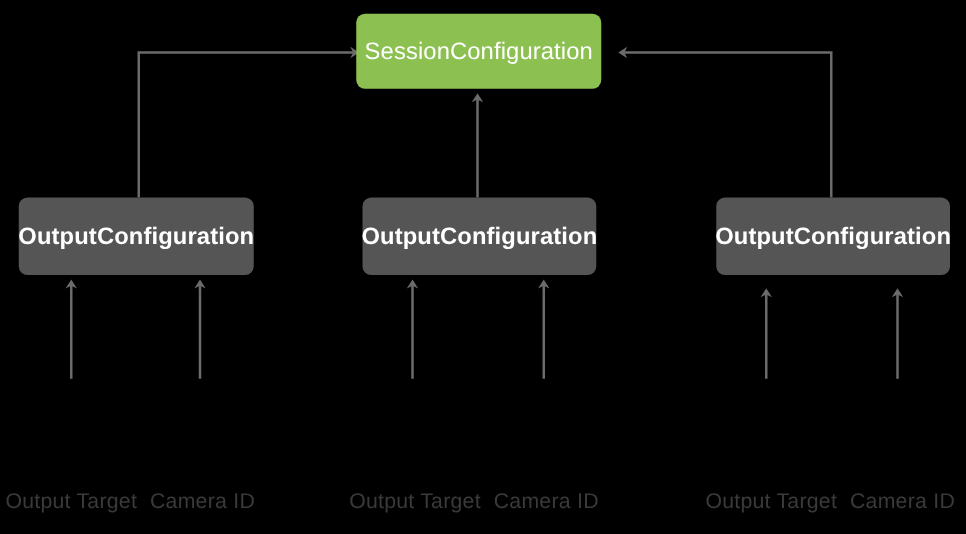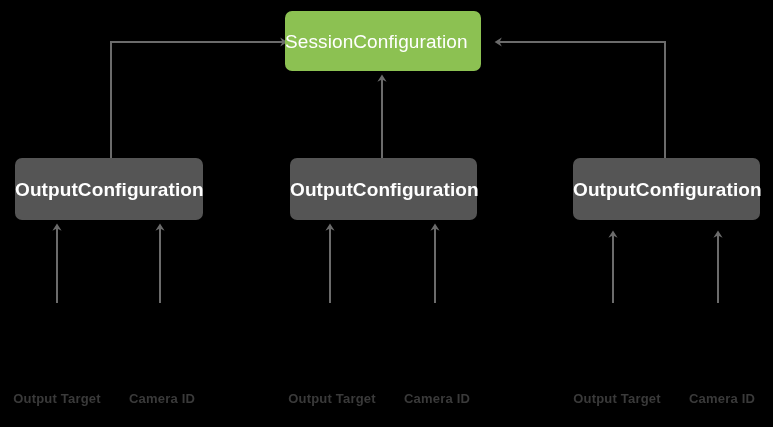--- a/index.html
+++ b/index.html
@@ -24,41 +24,42 @@
     top: 0;
     width: 773px;
     height: 427px;
     pointer-events: none;
   }
   .node {
     position: absolute;
     box-sizing: border-box;
     display: flex;
     align-items: center;
+    justify-content: center;
     border-radius: 7px;
     color: #ffffff;
     font-size: 19px;
     font-weight: 400;
     letter-spacing: 0.1px;
     line-height: 1;
     white-space: nowrap;
     font-family: "Liberation Sans", sans-serif;
   }
   .node-session {
     background: #8cc152;
   }
   .node-output {
     background: #555555;
     font-weight: bold;
   }
   .leaf-label {
     position: absolute;
     color: #3a3a3a;
-    font-size: 13px;
-    font-weight: 700;
+    font-size: 17px;
+    font-weight: 400;
     letter-spacing: 0.2px;
     line-height: 1;
     white-space: nowrap;
     font-family: "Liberation Sans", sans-serif;
     transform: translateX(-50%);
   }
 </style>
 </head>
 <body>
 

